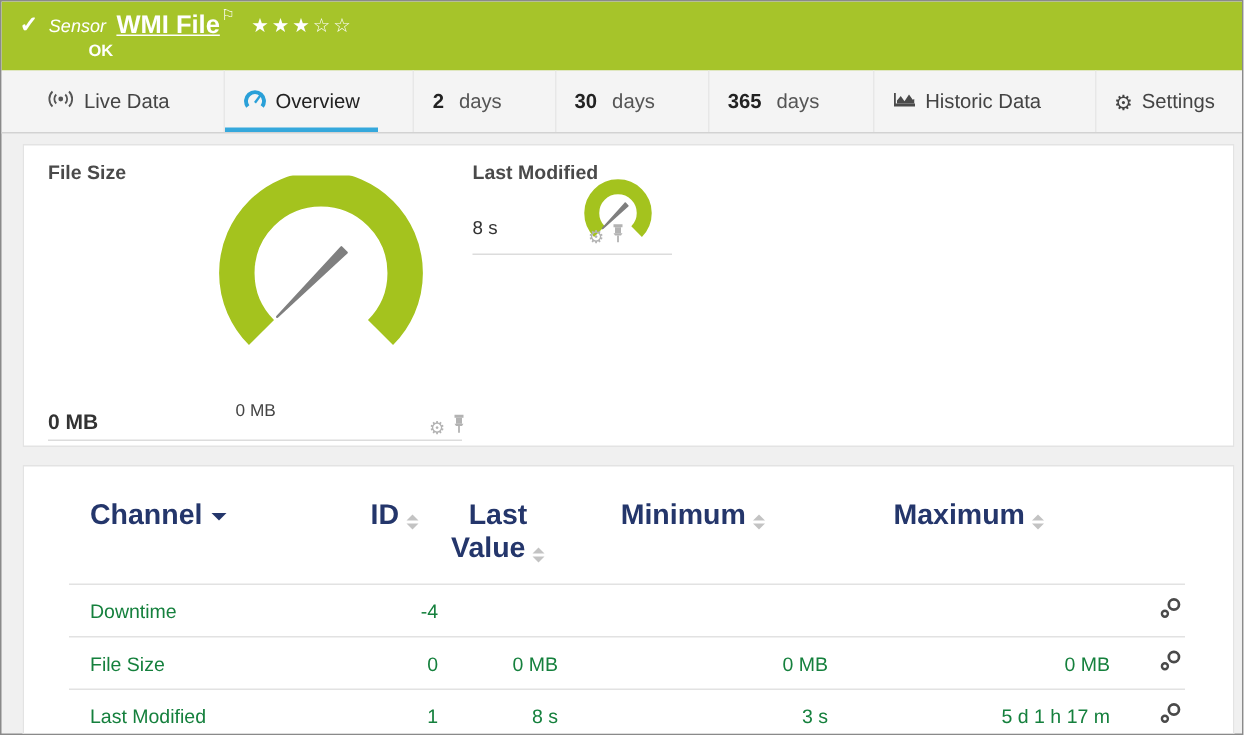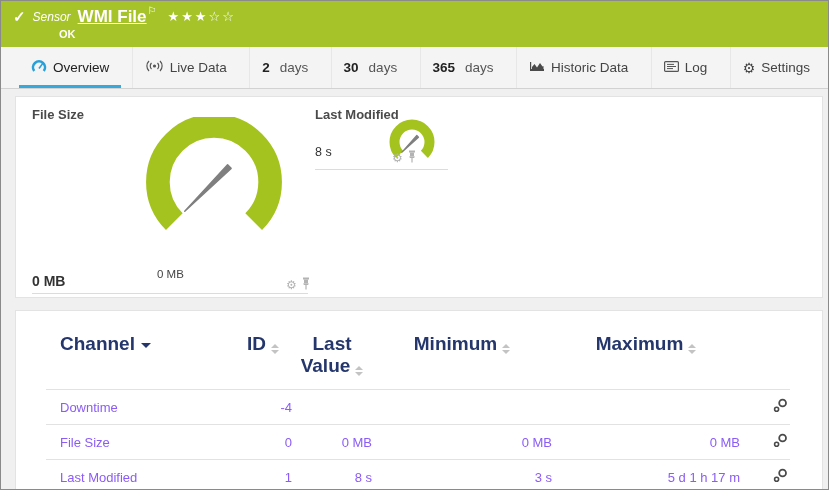--- a/index.html
+++ b/index.html
@@ -52,21 +52,21 @@
   .rule1{left:16px;top:196px;width:276px;}
   .rule2{left:299px;top:72px;width:133px;}
   
   .card-table .inner{padding:22px 34px 0 30px;}
   table{border-collapse:collapse;table-layout:fixed;width:100%;font-size:13px;}
   col.c-channel{width:188px;}col.c-id{width:58px;}col.c-last{width:80px;}
   col.c-min{width:180px;}col.c-max{width:188px;}col.c-set{width:50px;}
   th{color:#24366b;font-weight:bold;text-align:left;vertical-align:top;padding:0 0 12px 0;cursor:pointer;font-size:19px;}
   th.r{text-align:center;}
   th.c-lastv{text-align:center;margin-left:29px;}
-  td{padding:8px 0;color:#8b5cf6;}
+  td{padding:8px 0;color:#15803d;}
   td.r{text-align:right;}
   td.first{padding-left:14px;}
   th.first{padding-left:14px;}
   tbody tr{border-top:1px solid #e2e2e2;}
   tbody tr:last-child{border-bottom:1px solid #e2e2e2;}
   td.icon-cell{text-align:right;padding-right:2px;}
   .sort{display:inline-flex;flex-direction:column;gap:2px;margin-left:5px;vertical-align:2px;}
   .sort i{display:block;width:0;height:0;border-left:4px solid transparent;border-right:4px solid transparent;}
   .sort .u{border-bottom:4px solid #c3c3c3;}
   .sort .d{border-top:4px solid #c3c3c3;}
@@ -86,72 +86,61 @@
       <span class="sname">WMI File</span>
       <span class="flag">⚐</span>
       <span class="stars"><span>★★★</span><span>☆☆</span></span>
     </div>
     <div class="row2">
       <span>OK</span>
     </div>
   </header>
 
   <nav class="tabs">
-    <div class="tab active">
-      <span>
-        <svg width="16" height="13" viewBox="0 0 16 13">
-            <path d="M3.2 11 A 6 6 0 1 1 12.8 11" stroke="#2aa0d8" stroke-width="2.6" fill="none"></path>
-            <line x1="8" y1="8.5" x2="11.6" y2="3.6" stroke="#2aa0d8" stroke-width="1.6"></line>
-          </svg>
-      </span>
-      <span>Overview</span>
-    </div>
     <div class="tab">
       <span>
         <svg width="19" height="12" viewBox="0 0 19 12">
             <circle cx="9.5" cy="6" r="1.6" fill="#555"></circle>
             <path d="M6.5 9 A 4.2 4.2 0 0 1 6.5 3" stroke="#555" stroke-width="1.2" fill="none"></path>
             <path d="M12.5 3 A 4.2 4.2 0 0 1 12.5 9" stroke="#555" stroke-width="1.2" fill="none"></path>
             <path d="M4 11 A 7 7 0 0 1 4 1" stroke="#555" stroke-width="1.2" fill="none"></path>
             <path d="M15 1 A 7 7 0 0 1 15 11" stroke="#555" stroke-width="1.2" fill="none"></path>
           </svg>
       </span>
       <span>Live Data</span>
     </div>
+    <div class="tab active">
+      <span>
+        <svg width="16" height="13" viewBox="0 0 16 13">
+            <path d="M3.2 11 A 6 6 0 1 1 12.8 11" stroke="#2aa0d8" stroke-width="2.6" fill="none"></path>
+            <line x1="8" y1="8.5" x2="11.6" y2="3.6" stroke="#2aa0d8" stroke-width="1.6"></line>
+          </svg>
+      </span>
+      <span>Overview</span>
+    </div>
     <div class="tab">
       <span class="num">2</span>
       <span class="days">days</span>
     </div>
     <div class="tab">
       <span class="num">30</span>
       <span class="days">days</span>
     </div>
     <div class="tab">
       <span class="num">365</span>
       <span class="days">days</span>
     </div>
     <div class="tab">
       <span>
         <svg width="16" height="12" viewBox="0 0 16 12">
             <path d="M1 11 L1 2 L2.2 2 L2.2 9 L15 9 L15 11 Z" fill="#4a4a4a"></path>
             <path d="M3 9 L3 7 L5.5 4 L8 7.5 L11 3 L13.5 6.5 L14.5 6 L14.5 9 Z" fill="#4a4a4a"></path>
           </svg>
       </span>
       <span>Historic Data</span>
-    </div>
-    <div class="tab">
-      <span>
-        <svg width="15" height="11" viewBox="0 0 15 11">
-            <rect x="0.6" y="0.6" width="13.8" height="9.8" rx="1" fill="none" stroke="#555" stroke-width="1.2"></rect>
-            <line x1="3" y1="3.4" x2="10" y2="3.4" stroke="#555" stroke-width="1"></line>
-            <line x1="3" y1="5.5" x2="12" y2="5.5" stroke="#555" stroke-width="1"></line>
-            <line x1="3" y1="7.6" x2="9" y2="7.6" stroke="#555" stroke-width="1"></line>
-          </svg>
-      </span>
-      <span>Log</span>
     </div>
     <div class="tab">
       <span class="gearglyph">⚙</span>
       <span>Settings</span>
     </div>
   </nav>
 
   <section class="card card-gauges">
     <div class="blk-title fs-title">File Size</div>
 

